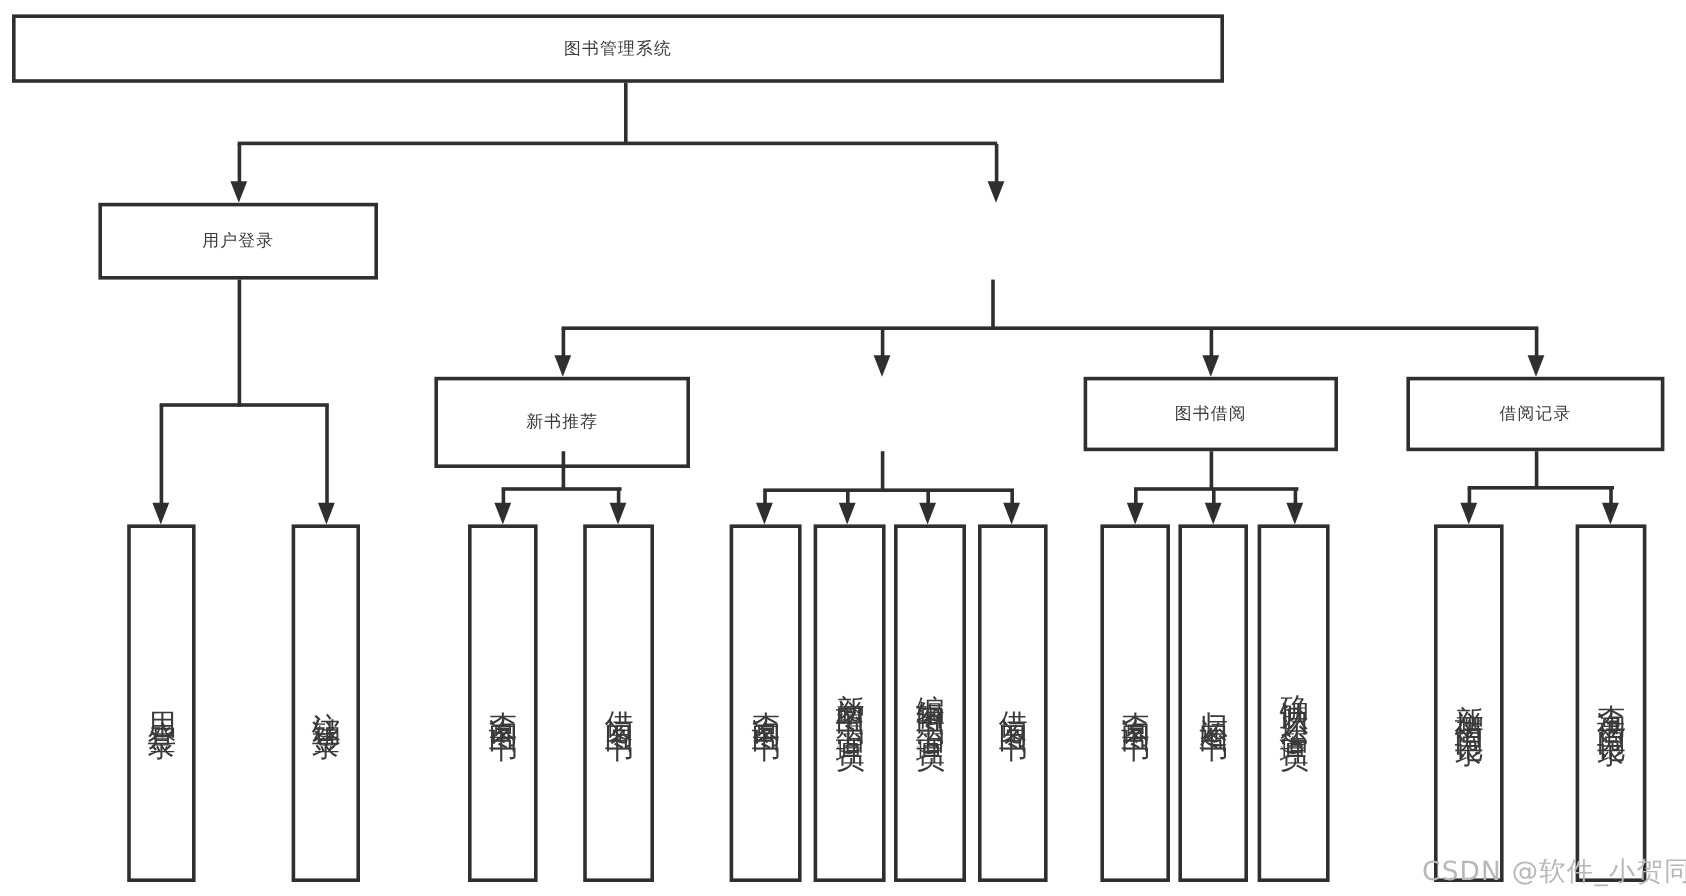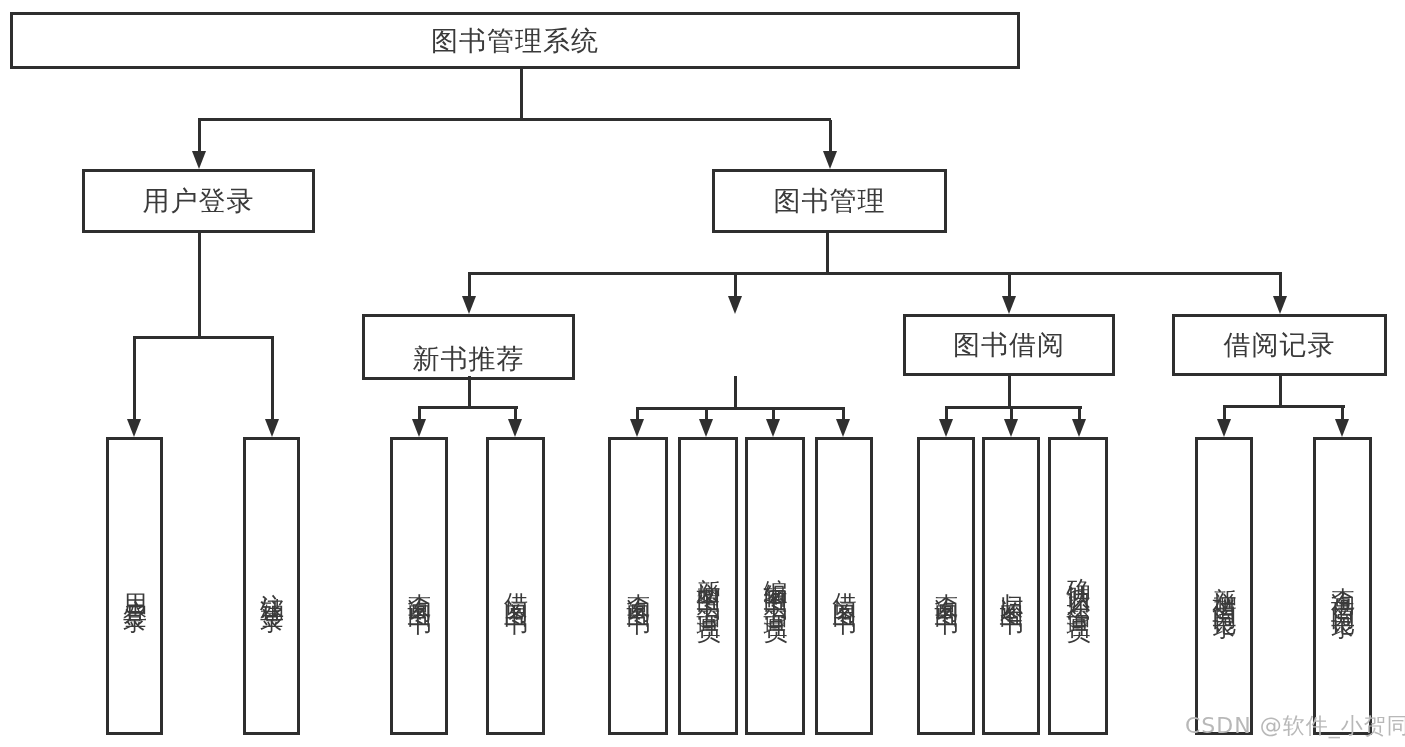--- a/index.html
+++ b/index.html
@@ -18,21 +18,21 @@
   }
   .box{
     position:absolute;
     box-sizing:border-box;
     background:var(--bg);
     border:3px solid var(--line);
     display:flex;align-items:center;justify-content:center;
     color:var(--text);
   }
   .box.h span{
-    font-size:27px;
+    font-size:14px;
     letter-spacing:1px;
     white-space:nowrap;
   }
   .box.v span{
     writing-mode:vertical-rl;
     text-orientation:mixed;
     font-size:24px;
     letter-spacing:6px;
     line-height:1.2;
   }
@@ -69,43 +69,40 @@
   <div class="line" style="left:520px;top:69px;width:3px;height:50px;"></div>
   <div class="line" style="left:198px;top:118px;width:633px;height:3px;"></div>
   <div class="line" style="left:198px;top:120px;width:3px;height:33px;"></div>
   <div class="line" style="left:829px;top:120px;width:3px;height:33px;"></div>
   <div class="arrow" style="left:192px;top:151px;"></div>
   <div class="arrow" style="left:823px;top:151px;"></div>
 
   <div class="box h" style="left:82px;top:169px;width:233px;height:64px;">
     <span>用户登录</span>
   </div>
-  <div class="box h" style="left:712px;top:169px;width:235px;height:64px;">
-    <span>图书管理</span>
-  </div>
 
   <div class="line" style="left:198px;top:233px;width:3px;height:106px;"></div>
   <div class="line" style="left:133px;top:336px;width:141px;height:3px;"></div>
   <div class="line" style="left:133px;top:338px;width:3px;height:83px;"></div>
   <div class="line" style="left:271px;top:338px;width:3px;height:83px;"></div>
   <div class="arrow" style="left:127px;top:419px;"></div>
   <div class="arrow" style="left:265px;top:419px;"></div>
 
   <div class="line" style="left:826px;top:233px;width:3px;height:42px;"></div>
   <div class="line" style="left:468px;top:272px;width:814px;height:3px;"></div>
   <div class="line" style="left:468px;top:274px;width:3px;height:24px;"></div>
   <div class="line" style="left:734px;top:274px;width:3px;height:24px;"></div>
   <div class="line" style="left:1008px;top:274px;width:3px;height:24px;"></div>
   <div class="line" style="left:1279px;top:274px;width:3px;height:24px;"></div>
   <div class="arrow" style="left:462px;top:296px;"></div>
   <div class="arrow" style="left:728px;top:296px;"></div>
   <div class="arrow" style="left:1002px;top:296px;"></div>
   <div class="arrow" style="left:1273px;top:296px;"></div>
 
-  <div class="box h" style="left:362px;top:314px;width:213px;height:66px;align-items:flex-end;">
+  <div class="box h" style="left:362px;top:314px;width:213px;height:76px;">
     <span>新书推荐</span>
   </div>
   <div class="box h" style="left:903px;top:314px;width:212px;height:62px;">
     <span>图书借阅</span>
   </div>
   <div class="box h" style="left:1172px;top:314px;width:215px;height:62px;">
     <span>借阅记录</span>
   </div>
 
   <div class="line" style="left:468px;top:376px;width:3px;height:32px;"></div>

